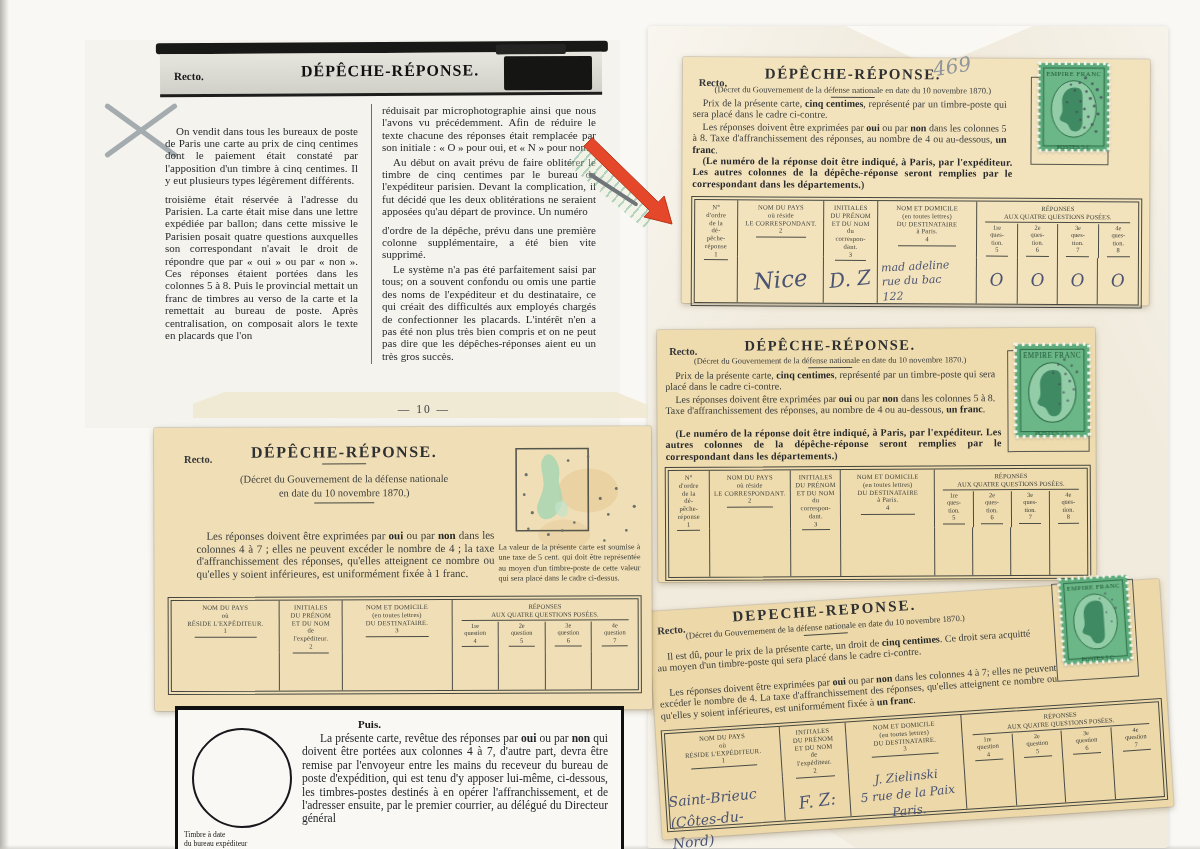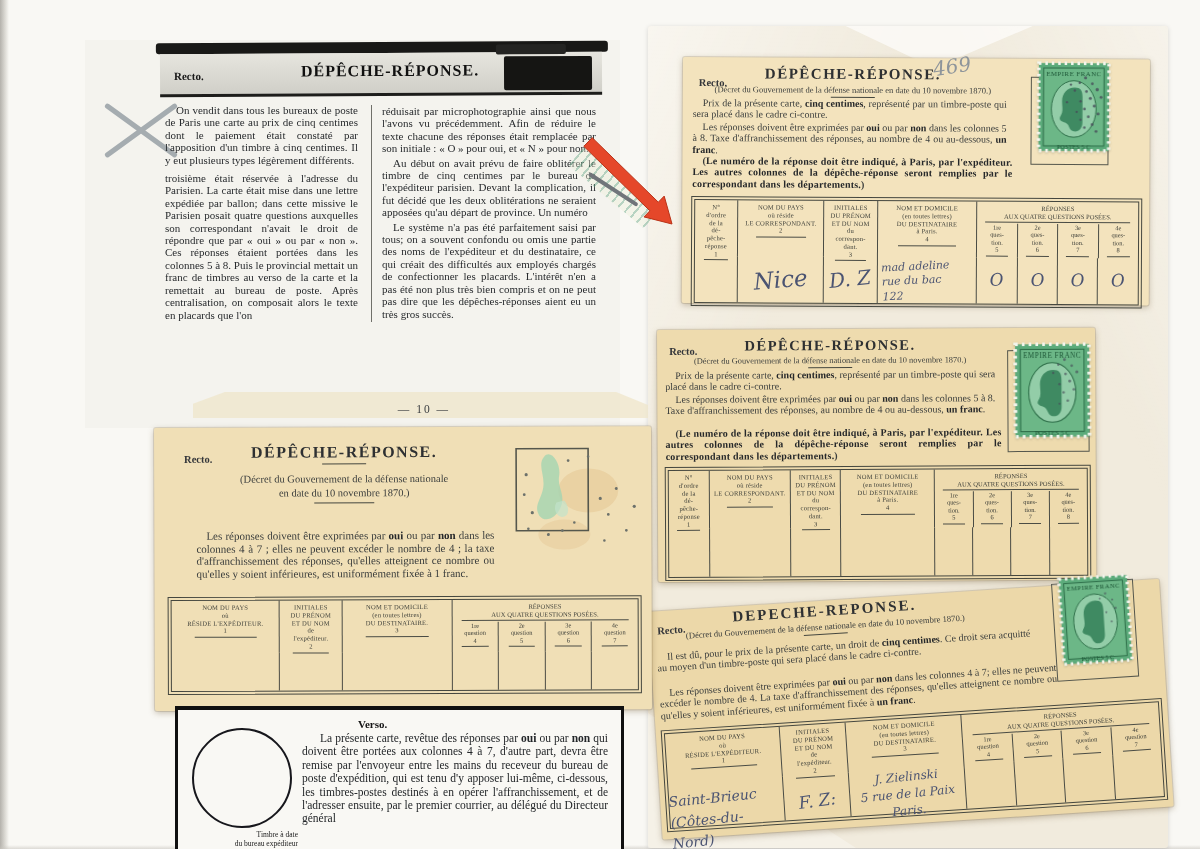--- a/index.html
+++ b/index.html
@@ -70,21 +70,21 @@
   
   .stamp{position:absolute;filter:drop-shadow(0 1px 1px rgba(60,60,40,.25));}
   .cadre{position:absolute;border:1.5px solid #55574d;}
   .remnant{position:absolute;overflow:visible;}
   .stampnote{position:absolute;font-size:8px;line-height:1.3;text-align:justify;color:#3c3e38;}
   
   .verso{position:absolute;left:175px;top:706px;width:443px;height:143px;background:#f9f8f4;
      border-top:4px solid #101010;border-left:3px solid #101010;border-right:3px solid #101010;overflow:hidden;}
   .verso-label{position:absolute;left:180px;top:8px;font-weight:bold;font-size:11px;color:#161616;}
   .datering{position:absolute;left:14px;top:18px;width:96px;height:96px;border:2.5px solid #17171c;border-radius:50%;}
-  .datering-cap{position:absolute;left:6px;top:120px;width:114px;text-align:right;font-size:7.5px;line-height:1.25;white-space:pre-line;color:#222;}
+  .datering-cap{position:absolute;left:6px;top:120px;width:114px;text-align:left;font-size:7.5px;line-height:1.25;white-space:pre-line;color:#222;}
   .verso-text{position:absolute;left:124px;top:22px;width:306px;margin:0;font-size:11.5px;line-height:13.4px;
      text-align:justify;text-indent:18px;color:#232629;}
   
   .sleeve{position:absolute;left:648px;top:26px;width:520px;height:822px;background:#f1ebdd;border-radius:3px;
      box-shadow:0 1px 5px rgba(0,0,0,.14);}
   .sleeve:before{content:"";position:absolute;inset:0;border-radius:3px;pointer-events:none;
      background:linear-gradient(115deg,rgba(255,255,255,.55),rgba(255,255,255,0) 30%),
                 linear-gradient(245deg,rgba(255,255,255,.4),rgba(255,255,255,0) 25%);}
   .fold-top{position:absolute;left:648px;top:26px;width:520px;height:70px;background:rgba(255,255,255,.65);
      clip-path:polygon(38% 0,74% 0,55% 60%);}
@@ -140,20 +140,21 @@
         <i></i>
       </div>
     <div class="cols">
       <div class="colA">
         <p>On vendit dans tous les bureaux de poste de Paris une carte au prix de cinq centimes dont le paiement était constaté par l'apposition d'un timbre à cinq centimes. Il y eut plusieurs types légèrement différents.</p>
         <p class="noind seam">troisième était réservée à l'adresse du Parisien. La carte était mise dans une lettre expédiée par ballon; dans cette missive le Parisien posait quatre questions auxquelles son correspondant n'avait le droit de répondre que par « oui » ou par « non ». Ces réponses étaient portées dans les colonnes 5 à 8. Puis le provincial mettait un franc de timbres au verso de la carte et la remettait au bureau de poste. Après centralisation, on composait alors le texte en placards que l'on</p>
       </div>
       <div class="colB">
         <p class="noind">réduisait par microphotographie ainsi que nous l'avons vu précédemment. Afin de réduire le texte chacune des réponses était remplacée par son initiale : « O » pour oui, et « N » pour non.</p>
         <p>Au début on avait prévu de faire oblitérer le timbre de cinq centimes par le bureau de l'expéditeur parisien. Devant la complication, il fut décidé que les deux oblitérations ne seraient apposées qu'au départ de province. Un numéro</p>
+        <p class="noind seam">d'ordre de la dépêche, prévu dans une première colonne supplémentaire, a été bien vite supprimé.</p>
         <p>Le système n'a pas été parfaitement saisi par tous; on a souvent confondu ou omis une partie des noms de l'expéditeur et du destinataire, ce qui créait des difficultés aux employés chargés de confectionner les placards. L'intérêt n'en a pas été non plus très bien compris et on ne peut pas dire que les dépêches-réponses aient eu un très gros succès.</p>
       </div>
     </div>
     <div class="tanstrip"></div>
     <div class="pagenum">— 10 —</div>
   </section>
 
   <section class="card cardA">
     <span class="recto" style="left:16px;top:20px;">Recto.</span>
     <div class="dr-head">
@@ -539,20 +540,21 @@
           <circle cx="96" cy="56" r="1.6"></circle>
           <circle cx="104" cy="72" r="1.4"></circle>
         <circle cx="112" cy="46" r="1.5"></circle>
           <circle cx="122" cy="88" r="1.4"></circle>
           <circle cx="130" cy="64" r="1.6"></circle>
         <circle cx="100" cy="98" r="1.3"></circle>
           <circle cx="64" cy="18" r="1.4"></circle>
           <circle cx="84" cy="14" r="1.3"></circle>
       </g>
     </svg>
+    <p class="stampnote" style="left:344px;top:108px;width:142px;">La valeur de la présente carte est soumise à une taxe de 5 cent. qui doit être représentée au moyen d'un timbre-poste de cette valeur qui sera placé dans le cadre ci-dessus.</p>
     <div class="tbl dbl" style="left:16px;top:172px;width:466px;grid-template-columns:23% 13.5% 23.5% 10% 10% 10% 10%;grid-template-rows:52px 38px;">
       <div class="hc">
           <span>NOM DU PAYS
 où
 RÉSIDE L'EXPÉDITEUR.
 1</span>
           <i class="nrule"></i>
         </div>
       <div class="hc vl">
           <span>INITIALES
@@ -605,21 +607,21 @@
       <div class="bc vl"></div>
       <div class="bc vl"></div>
       <div class="bc vl"></div>
       <div class="bc vl"></div>
       <div class="bc vl"></div>
       <div class="bc vl"></div>
     </div>
   </section>
 
   <section class="verso">
-    <span class="verso-label">Verso.</span>
+    <span class="verso-label">Puis.</span>
     <div class="datering"></div>
     <div class="datering-cap">Timbre à date
 du bureau expéditeur</div>
     <p class="verso-text">La présente carte, revêtue des réponses par <b>oui</b> ou par <b>non</b> qui doivent être portées aux colonnes 4 à 7, d'autre part, devra être remise par l'envoyeur entre les mains du receveur du bureau de poste d'expédition, qui est tenu d'y apposer lui-même, ci-dessous, les timbres-postes destinés à en opérer l'affranchissement, et de l'adresser ensuite, par le premier courrier, au délégué du Directeur général</p>
   </section>
 
   <div class="hatch"></div>
   <div class="penline"></div>
   <svg class="arrow-svg" width="120" height="108" viewBox="0 0 120 108">
     <polygon points="11.8,14.3 20.2,5.7 86.3,70.2 92.2,64.1 100,92 72,84.9 77.9,78.8" fill="#e5472a" stroke="#b93318" stroke-width="1" stroke-linejoin="round"></polygon>

